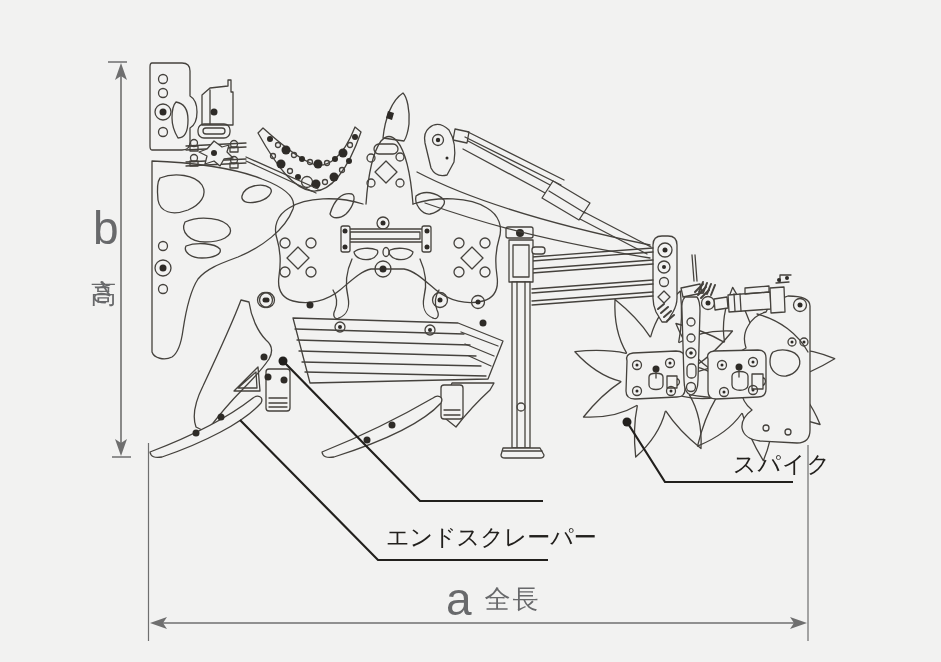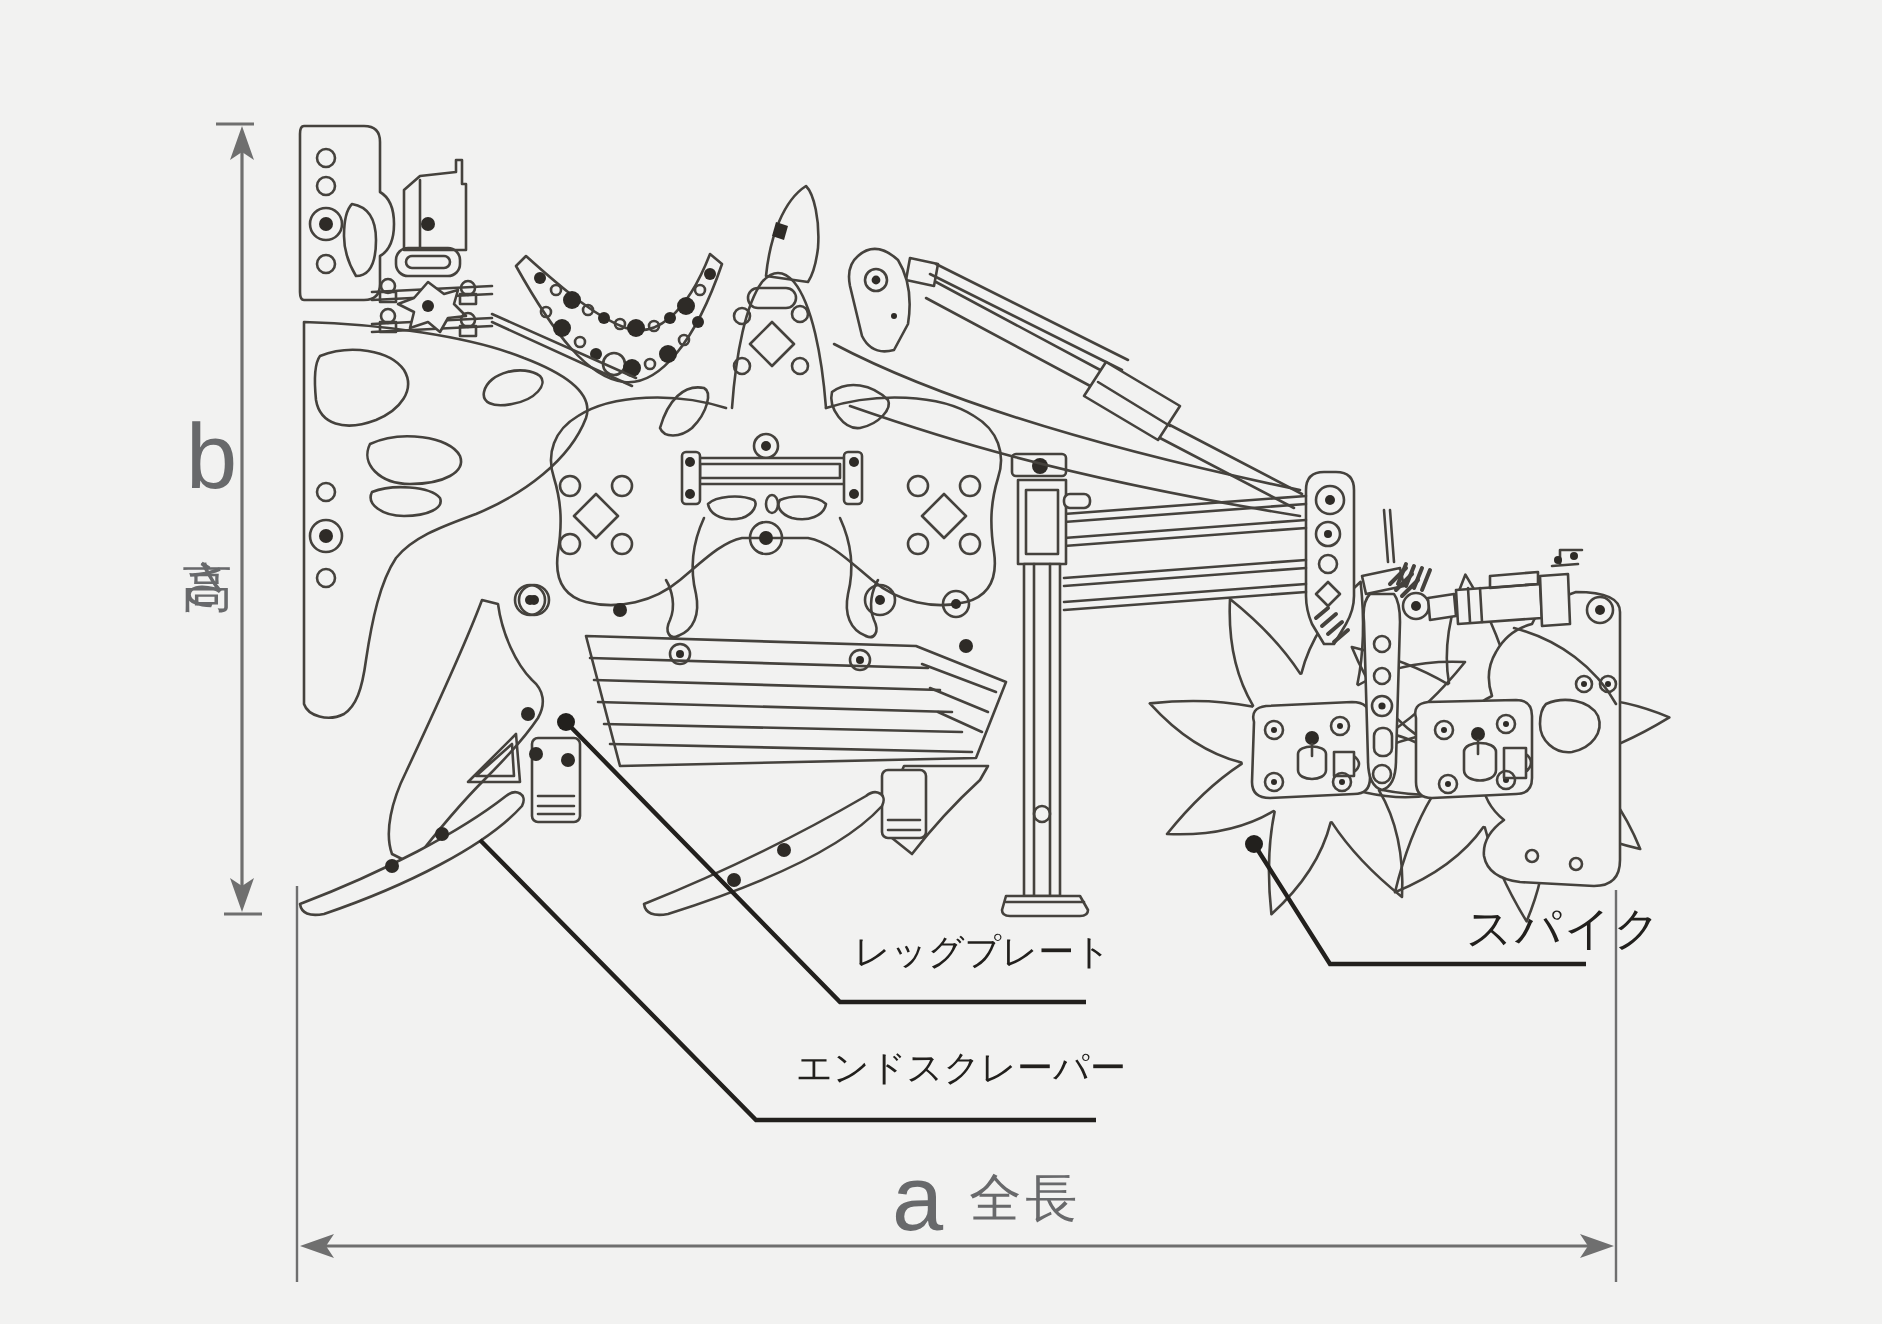--- a/index.html
+++ b/index.html
@@ -7,21 +7,21 @@
          font-family:"Liberation Sans","DejaVu Sans",sans-serif;}
   svg{position:absolute;left:0;top:0;}
   .lbl{position:absolute;white-space:nowrap;}
   .dim-letter{font-size:46px;color:#68696b;}
   .dim-cap{font-size:26px;color:#68696b;letter-spacing:2px;}
   .b-letter{left:93px;top:201px;}
   .b-cap{left:87px;top:258px;writing-mode:vertical-rl;letter-spacing:4px;}
   .a-row{left:446px;top:572px;height:54px;display:flex;align-items:center;gap:13px;}
   .callout{color:#22201d;}
   .co-leg{left:427px;top:464px;font-size:18px;}
-  .co-scraper{left:386px;top:522px;font-size:18px;margin-left:12px;}
+  .co-scraper{left:386px;top:522px;font-size:23px;}
   .co-spike{left:733px;top:449px;font-size:23px;letter-spacing:1px;}
 </style>
 </head>
 <body>
 
 <div class="stage">
 
 <svg width="941" height="662" viewBox="0 0 941 662">
 
   <g stroke="#45423d" stroke-width="1.3" fill="none" stroke-linejoin="round" stroke-linecap="round">
@@ -362,17 +362,16 @@
 </svg>
 
 <div class="lbl dim-letter b-letter">b</div>
 <div class="lbl dim-cap b-cap">高さ</div>
 
 <div class="lbl a-row">
   <span class="dim-letter">a</span>
   <span class="dim-cap">全長</span>
 </div>
 
-<div class="lbl callout co-leg">レッグプレート</div>
 <div class="lbl callout co-scraper">エンドスクレーパー</div>
 <div class="lbl callout co-spike">スパイク</div>
 
 </div>
 
 </body></html>

